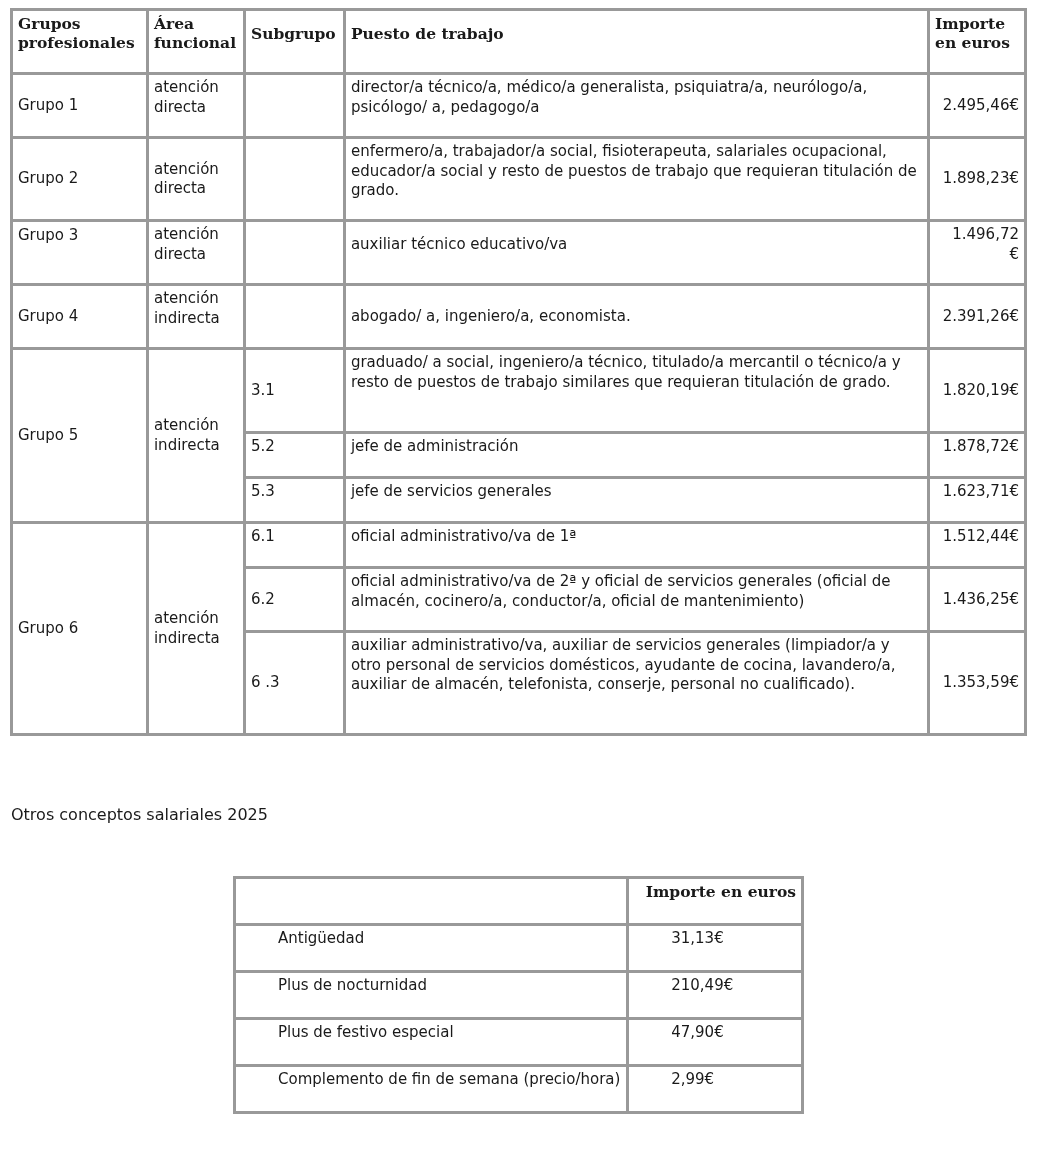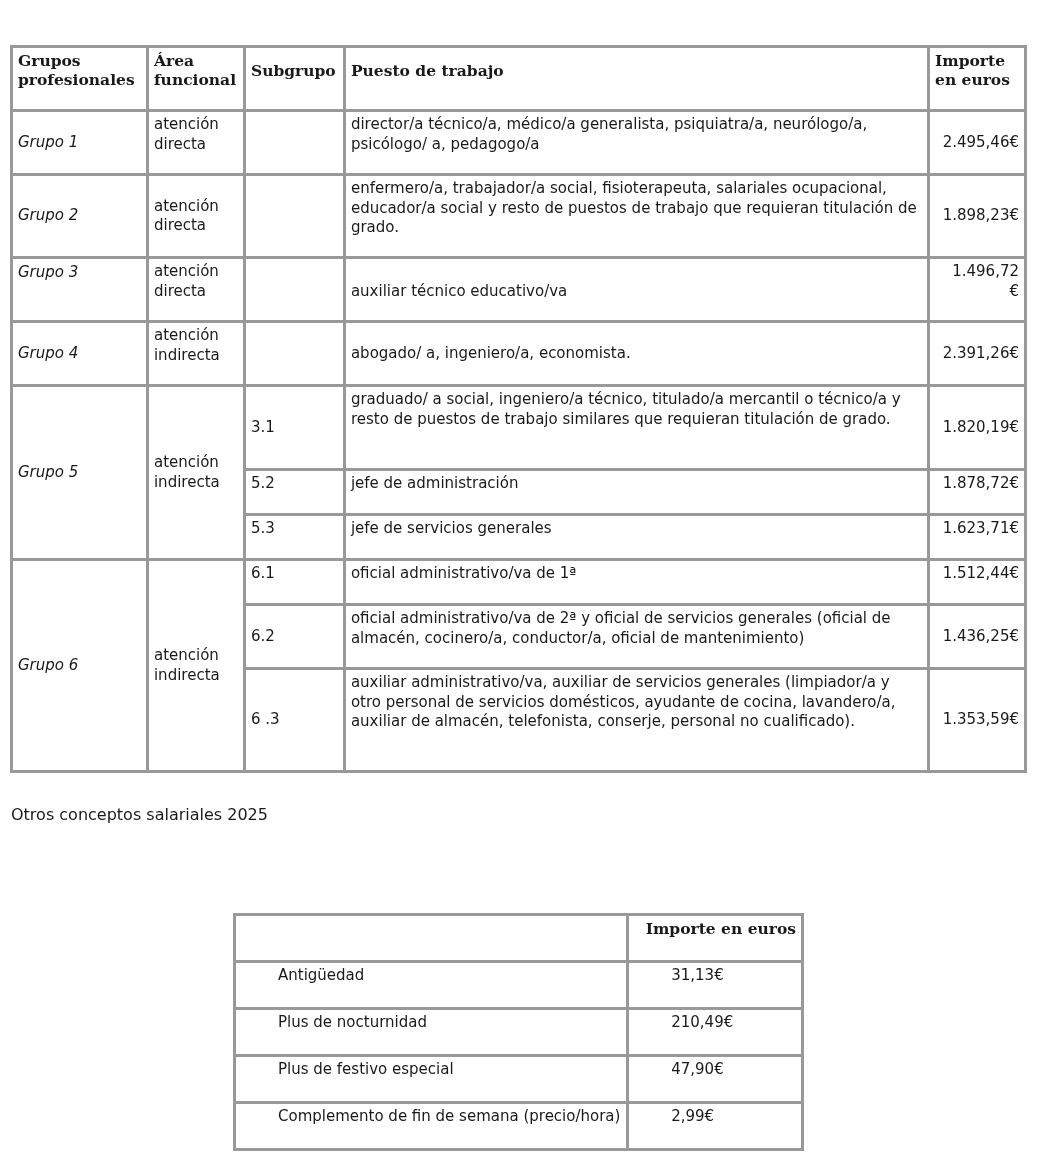--- a/index.html
+++ b/index.html
@@ -1,27 +1,27 @@
 <!DOCTYPE html>
 <html><head>
 <meta charset="utf-8">
 <style>
   html, body { margin: 0; padding: 0; background: #ffffff; }
   body {
     width: 1039px; height: 1158px; position: relative; overflow: hidden;
     font-family: "DejaVu Sans", "Liberation Sans", sans-serif;
     font-size: 15px; color: #1a1a1a;
   }
-  table { border-collapse: collapse; margin-top: 37px; }
+  table { border-collapse: collapse; }
   td, th { border: 3px solid #999999; vertical-align: middle; padding: 3px 5px; line-height: 19.5px; }
   th { font-family: "DejaVu Serif", "Liberation Serif", serif; font-weight: bold; text-align: left; vertical-align: top; font-size: 15.5px; line-height: 19px; }
   #main-table { position: absolute; left: 10px; top: 8px; width: 1017px; }
   #main-table td.puesto, #main-table td.area, #main-table td.sub, #main-table td.imp { vertical-align: top; }
   #main-table td.imp { text-align: right; }
-  #main-table td.grupo { vertical-align: middle; font-style: italic; }
+  #main-table td.grupo { vertical-align: middle; }
   #main-table td.area.span { vertical-align: middle; }
   #main-table td.sub.mid { vertical-align: middle; }
   #main-table td.imp.mid { vertical-align: middle; text-align: right; }
   #section-title { position: absolute; left: 11px; top: 805px; font-size: 16px; }
   #other-table { position: absolute; left: 233px; top: 876px; width: 571px; }
   #other-table td { vertical-align: top; height: 38px; padding-left: 42px; }
   #other-table td.val { text-align: left; }
   #other-table th { text-align: right; height: 38px; }
 </style>
 </head>
@@ -55,21 +55,21 @@
     <td class="grupo">Grupo 2</td>
     <td class="area" style="vertical-align:middle">atención directa</td>
     <td class="sub"></td>
     <td class="puesto">enfermero/a, trabajador/a social, fisioterapeuta, salariales ocupacional, educador/a social y resto de puestos de trabajo que requieran titulación de grado.</td>
     <td class="imp mid">1.898,23€</td>
   </tr>
   <tr style="height:64px">
     <td class="grupo" style="vertical-align:top;padding-top:4px">Grupo 3</td>
     <td class="area">atención directa</td>
     <td class="sub"></td>
-    <td class="puesto" style="padding-top:23px">auxiliar técnico educativo/va</td>
+    <td class="puesto" style="padding-top:13px">auxiliar técnico educativo/va</td>
     <td class="imp" style="word-break:break-all"><span style="display:inline-block;width:80px">1.496,72 €</span></td>
   </tr>
   <tr style="height:64px">
     <td class="grupo">Grupo 4</td>
     <td class="area">atención indirecta</td>
     <td class="sub"></td>
     <td class="puesto" style="vertical-align:middle">abogado/ a, ingeniero/a, economista.</td>
     <td class="imp mid">2.391,26€</td>
   </tr>
 

